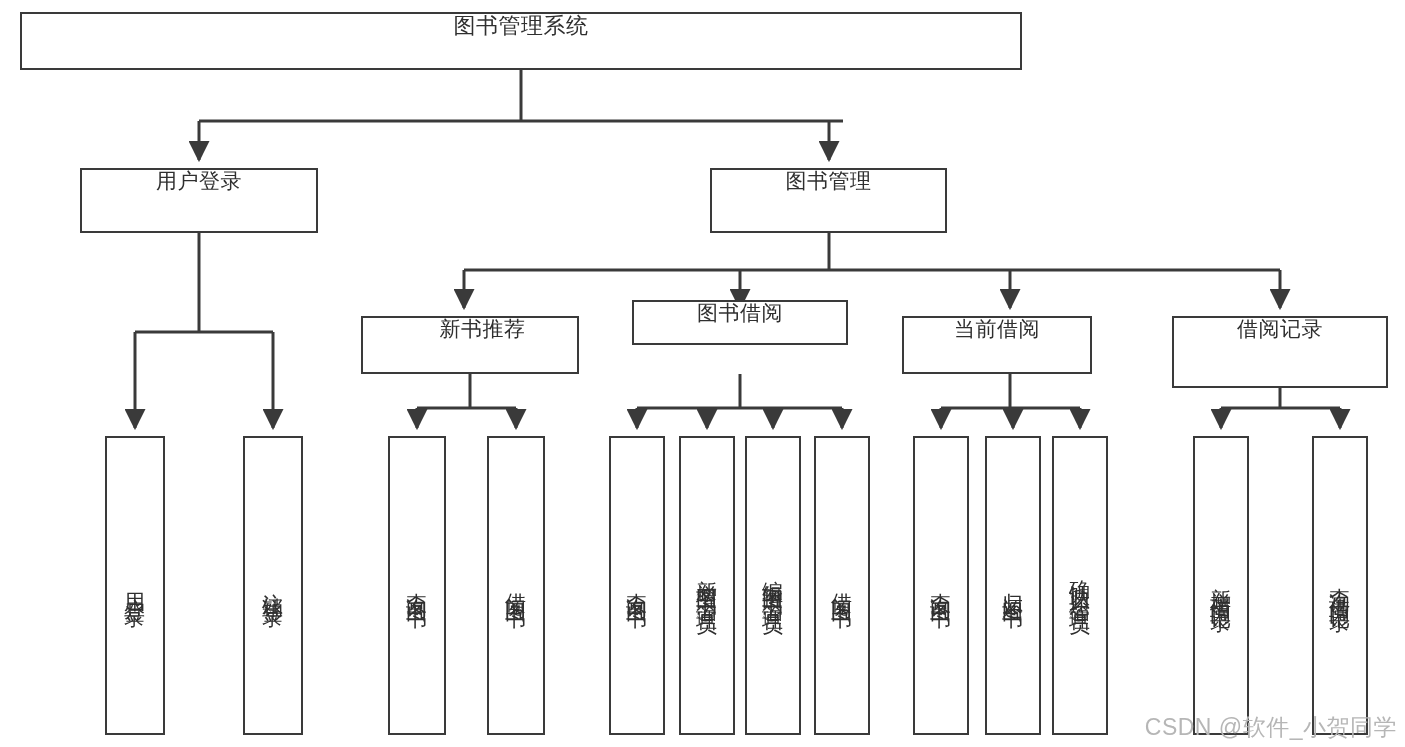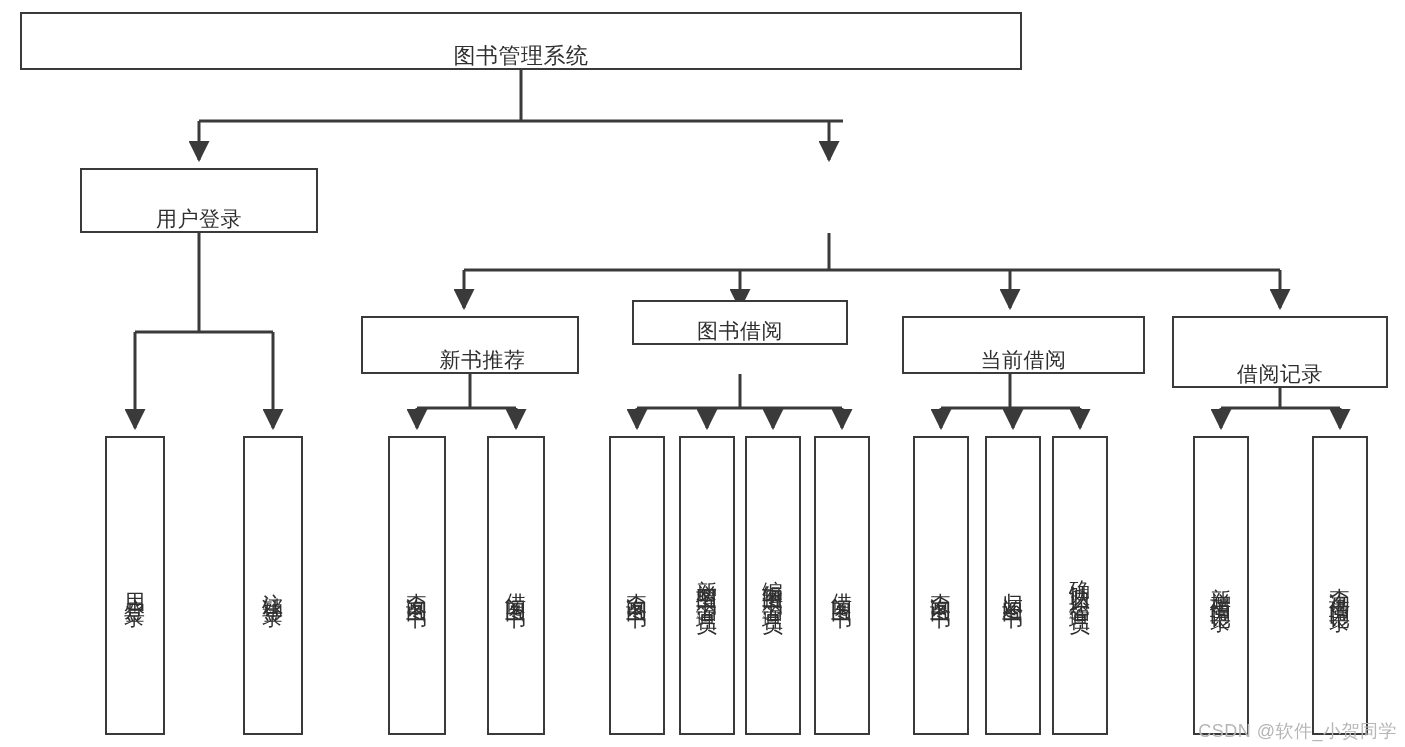--- a/index.html
+++ b/index.html
@@ -26,21 +26,21 @@
     width: 1405px;
     height: 747px;
     pointer-events: none;
   }
   .node {
     position: absolute;
     box-sizing: border-box;
     background: #ffffff;
     border: 2px solid #3a3a3a;
     display: flex;
-    align-items: flex-end;
+    align-items: flex-start;
     justify-content: center;
     z-index: 2;
   }
   .node .label {
     color: #2f2f2f;
     letter-spacing: 0.5px;
     white-space: nowrap;
     line-height: 1.08;
   }
   .node.horizontal .label {
@@ -59,21 +59,21 @@
     font-size: 21px;
     letter-spacing: 5px;
     line-height: 1;
     white-space: nowrap;
     text-align: center;
   }
   .watermark {
     position: absolute;
     right: 8px;
     bottom: 4px;
-    font-size: 18px;
+    font-size: 23px;
     color: #b6b6b6;
     letter-spacing: 0.5px;
     z-index: 5;
     white-space: nowrap;
     pointer-events: none;
   }
 </style>
 </head>
 <body>
 
@@ -130,28 +130,31 @@
     </g>
   </svg>
 
   <div class="node root horizontal" style="left:20px; top:12px; width:1002px; height:58px;">
     <span class="label">图书管理系统</span>
   </div>
 
   <div class="node horizontal" style="left:80px; top:168px; width:238px; height:65px;">
     <span class="label">用户登录</span>
   </div>
+  <div class="node horizontal" style="left:710px; top:168px; width:237px; height:65px;">
+    <span class="label">图书管理</span>
+  </div>
 
   <div class="node horizontal" style="left:361px; top:316px; width:218px; height:58px;padding-left:25px;">
     <span class="label">新书推荐</span>
   </div>
   <div class="node horizontal" style="left:632px; top:300px; width:216px; height:45px;">
     <span class="label">图书借阅</span>
   </div>
-  <div class="node horizontal" style="left:902px; top:316px; width:243px; height:58px;">
+  <div class="node horizontal" style="left:902px; top:316px; width:190px; height:58px;">
     <span class="label">当前借阅</span>
   </div>
   <div class="node horizontal" style="left:1172px; top:316px; width:216px; height:72px;">
     <span class="label">借阅记录</span>
   </div>
 
   <div class="node leaf" style="left:105px; top:436px; width:60px; height:299px;">
     <span class="label">用户登录</span>
   </div>
   <div class="node leaf" style="left:243px; top:436px; width:60px; height:299px;">

